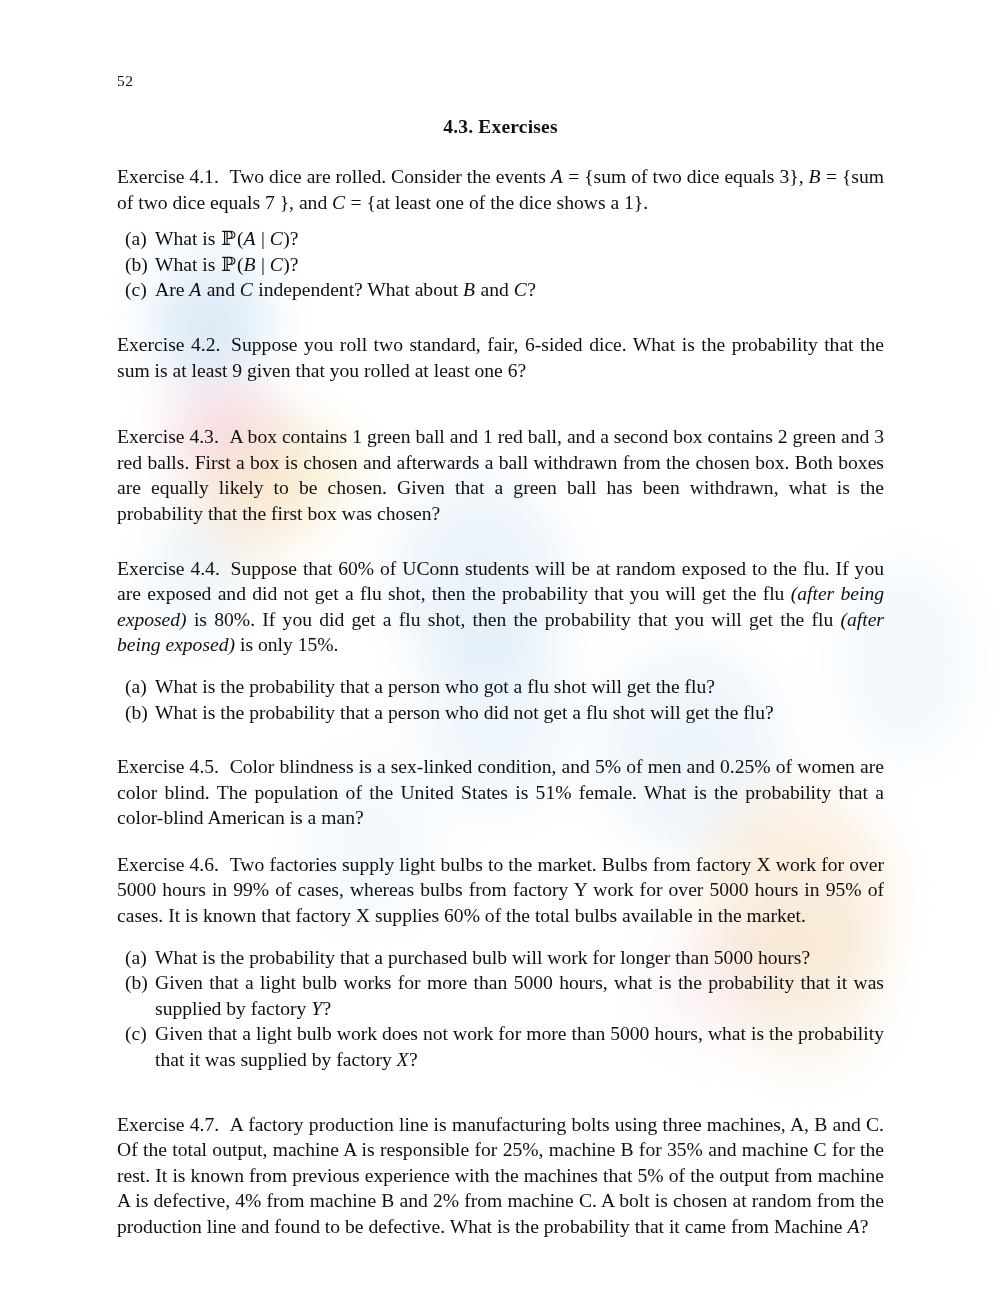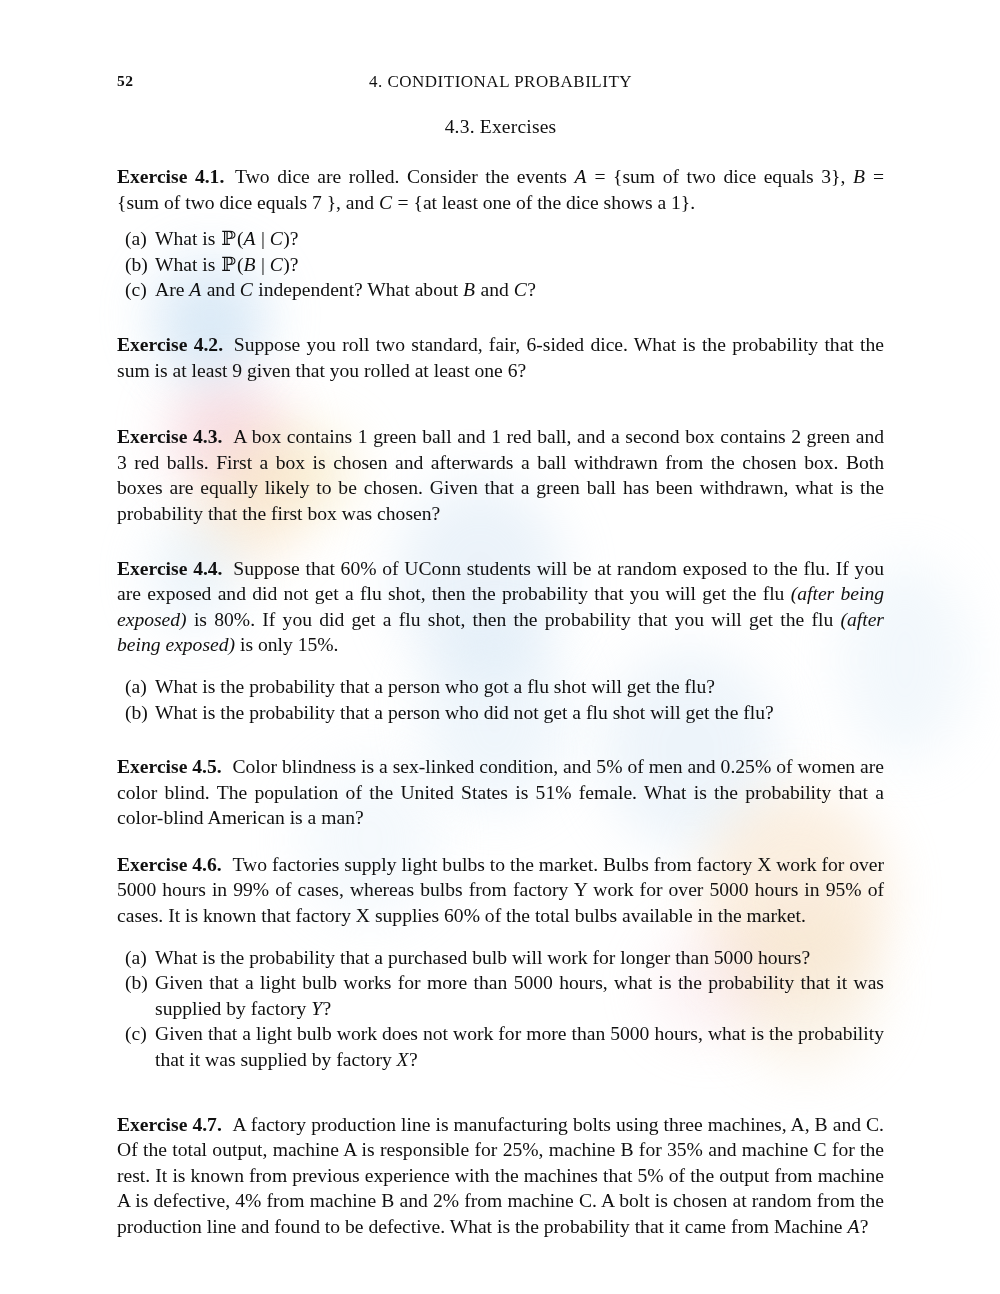--- a/index.html
+++ b/index.html
@@ -42,49 +42,48 @@
     position: relative;
     height: 30px;
     margin-top: 72px;
     font-size: 15.5px;
     letter-spacing: 0.6px;
   }
   .runhead .folio {
     position: absolute;
     left: 0;
     top: 0;
-    font-weight: bold;
   }
   .runhead .title {
     text-align: center;
     font-variant: small-caps;
     font-size: 17px;
     letter-spacing: 0.5px;
   }
 
   h2.section {
     text-align: center;
     font-size: 19.5px;
-    font-weight: normal;
+    font-weight: bold;
     margin: 14px 0 0 0;
     letter-spacing: 0.2px;
   }
 
   p.para {
     font-size: 19.6px;
     line-height: 25.6px;
     text-align: justify;
     text-justify: inter-word;
     margin: 21px 0 0 0;
     hyphens: none;
   }
   p.para.first { margin-top: 26px; }
 
   .exnum {
-    font-weight: bold;
+    font-weight: normal;
     margin-right: 0.55em;
   }
 
   .mi {
     font-style: italic;
     font-family: "Liberation Serif", "DejaVu Serif", serif;
     padding-right: 0.5px;
   }
   .bb {
     font-family: "DejaVu Serif", "Liberation Serif", serif;
@@ -132,21 +131,20 @@
   <div class="blob" style="left:730px;top:900px;width:150px;height:170px;background:#f3e0c4;opacity:.38;"></div>
   <div class="blob" style="left:840px;top:560px;width:130px;height:200px;background:#d8e9f6;opacity:.32;"></div>
   <div class="blob" style="left:300px;top:760px;width:140px;height:160px;background:#dcebf7;opacity:.3;"></div>
   <div class="blob" style="left:650px;top:930px;width:120px;height:110px;background:#f4d2d8;opacity:.28;"></div>
 </div>
 
 <div class="page">
 
   <div class="runhead">
     <span class="folio">52</span>
-    <div class="title">4. CONDITIONAL PROBABILITY</div>
   </div>
 
   <h2 class="section">4.3. Exercises</h2>
 
   <p class="para first">
     <span class="exnum">Exercise 4.1.</span><span>Two dice are rolled. Consider the events </span><span class="mi">A</span><span> = {sum of two dice equals 3}, </span><span class="mi">B</span><span> = {sum of two dice equals 7 }, and </span><span class="mi">C</span><span> = {at least one of the dice shows a 1}.</span>
   </p>
 
   <ol class="qlist tight">
     <li>

